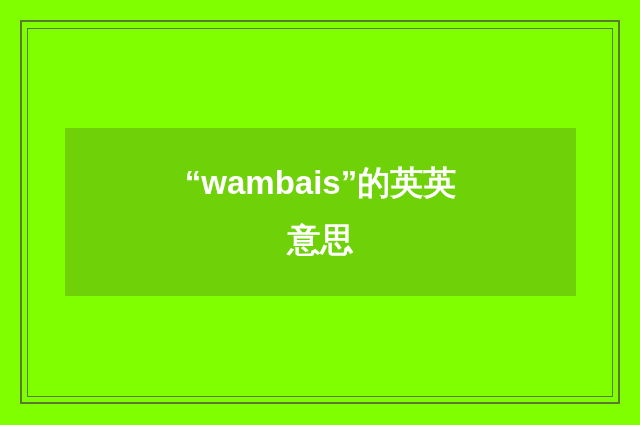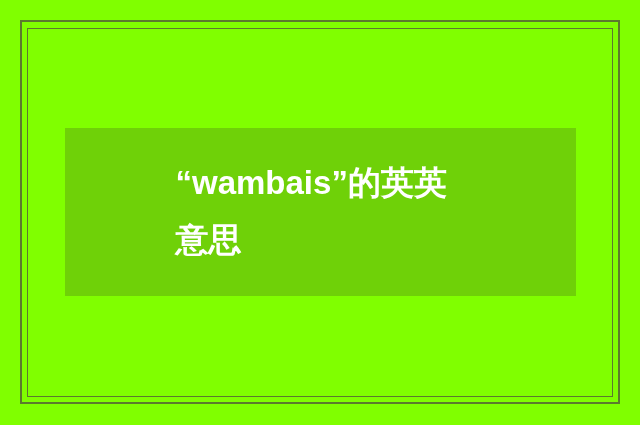--- a/index.html
+++ b/index.html
@@ -62,20 +62,21 @@
   }
 
   .headline-text {
     display: block;
     width: 290px;
     margin: 0;
     color: #ffffff;
     font-size: 33px;
     font-weight: bold;
     line-height: 1.72;
+    text-align: center;
     letter-spacing: 0px;
     word-break: break-all;
     overflow-wrap: anywhere;
     font-family: "Liberation Sans", "DejaVu Sans", sans-serif;
   }
 </style>
 </head>
 <body>
 
 <div class="canvas">

